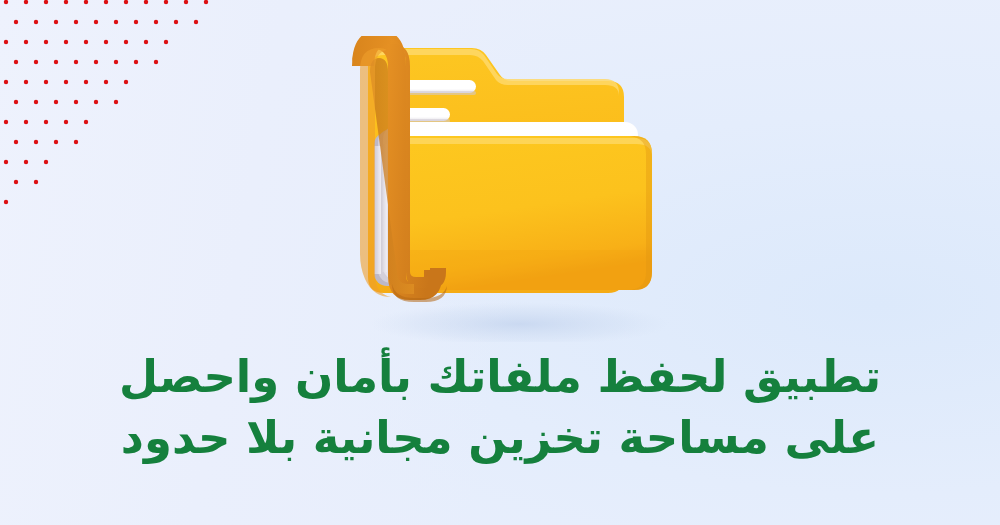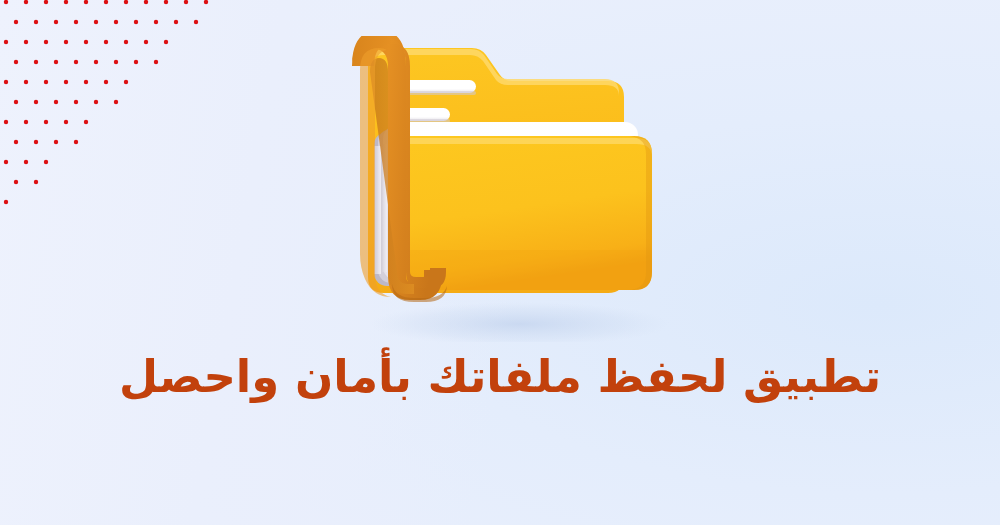--- a/index.html
+++ b/index.html
@@ -59,21 +59,21 @@
   .folder-wrap svg { display:block; width:340px; height:306px; }
 
   
   .headline {
     position: absolute;
     left: 50px;
     right: 50px;
     top: 346px;
     text-align: center;
     direction: rtl;
-    color: #c2410c;
+    color: #15803d;
     font-weight: 700;
     font-size: 45px;
     line-height: 1.36;
     letter-spacing: 0.2px;
     font-family: "DejaVu Sans", "Liberation Sans", sans-serif;
   }
   .headline .line {
     display: block;
     white-space: nowrap;
   }
@@ -386,15 +386,16 @@
       <path d="M30 34 q0 -22 19 -22 q5 0 8 2 q-12 2 -12 20 v204 q0 20 16 23 q-18 0 -26 -18 q-5 -11 -5 -26 z" fill="#ef9f2c" opacity="0.6"></path>
 
       <path d="M62 248 q0 18 22 18 h12 q20 0 21 -16 q-4 12 -21 12 h-12 q-19 0 -22 -14 z" fill="#b56814" opacity="0.55"></path>
 
       <path d="M300 100 h4 q18 0 18 18 v118 q0 18 -18 18 h-4 q16 -2 16 -18 v-118 q0 -16 -16 -18 z" fill="#e09512" opacity="0.4"></path>
     </svg>
   </div>
 
   <div class="headline">
     <span class="line">تطبيق لحفظ ملفاتك بأمان واحصل</span>
+    <span class="line">على مساحة تخزين مجانية بلا حدود</span>
   </div>
 
 </div>
 
 </body></html>

